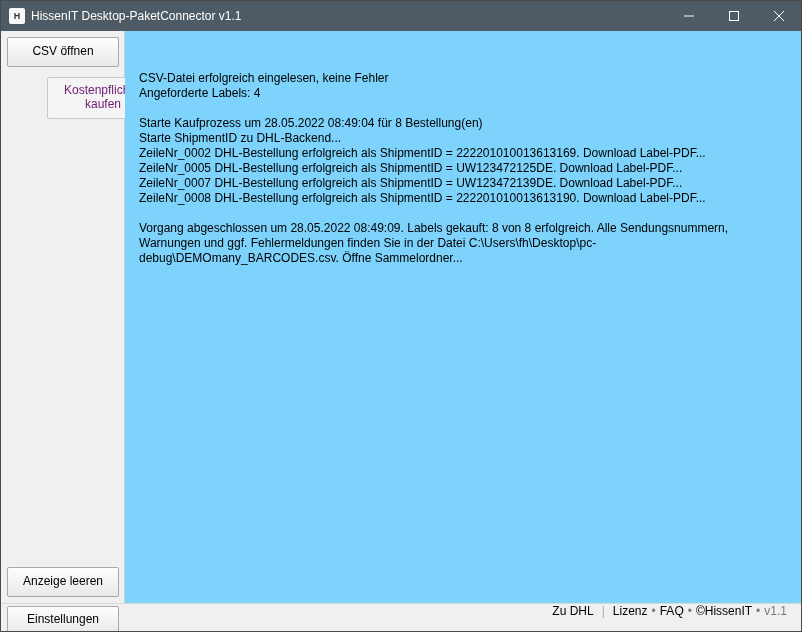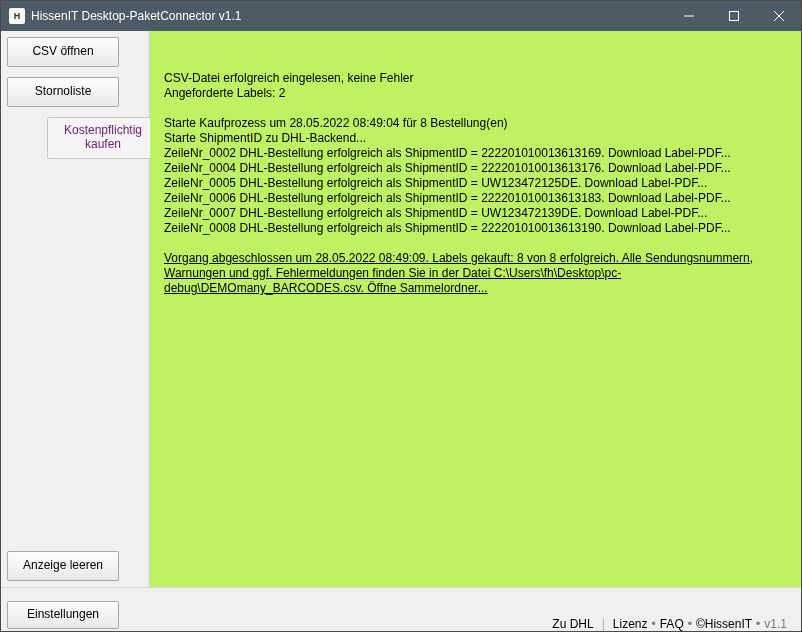--- a/index.html
+++ b/index.html
@@ -9,40 +9,40 @@
   
   .titlebar { height: 30px; background: #4f5b64; color: #fff; display: flex; align-items: center; font-size: 12px; user-select: none; }
   .titlebar .app-icon { width: 16px; height: 16px; background: #f8f8f8; border-radius: 2px; margin: 0 6px 0 8px; display:flex; align-items:center; justify-content:center; font-size:9px; color:#333; font-weight:700;}
   .titlebar .title { flex: 0 0 auto; }
   .titlebar .spacer { flex: 1; }
   .titlebar .winbtn { width: 45px; height: 30px; display: flex; align-items: center; justify-content: center; color: #fff; }
 
   
   .client { flex: 1; display: flex; flex-direction: column; }
   .workarea { flex: 1; display: flex; min-height: 0; }
-  .sidebar { width: 149px; padding: 6px; display: flex; flex-direction: column; gap: 10px; border-right: 1px solid #d0d0d0; }
+  .sidebar { width: 124px; padding: 6px; display: flex; flex-direction: column; gap: 10px; border-right: 1px solid #d0d0d0; }
   .sidebar .grower { flex: 1; }
   .btn {
     display: block; width: 112px; min-height: 30px; padding: 6px 4px;
     background: linear-gradient(#fdfdfd,#e9e9e9);
     border: 1px solid #a8a8a8; border-radius: 2px;
     font-size: 12px; line-height: 1.15; text-align: center; color: #000;
     cursor: pointer;
     white-space: pre-line;
   }
   .btn.disabled { color: #701a75; background: #f4f4f4; border-color: #c9c9c9; cursor: default; margin-left: 40px; }
 
-  .logpane { flex: 1; background: #bef264; padding: 40px 10px 10px 14px; font-size: 12px; color: #000; overflow: auto; line-height: 15px; }
+  .logpane { flex: 1; background: #7dd3fc; padding: 40px 10px 10px 14px; font-size: 12px; color: #000; overflow: auto; line-height: 15px; }
   .logpane .block { margin-bottom: 15px; }
-  .logpane .block:last-child { margin-bottom: 0; text-decoration: underline; }
+  .logpane .block:last-child { margin-bottom: 0; }
   .logpane .line { white-space: nowrap; overflow: hidden; text-overflow: ellipsis; }
   .logpane .wrap { white-space: normal; }
 
   
-  .statusbar { height: 44px; border-top: 1px solid #d9d9d9; display: flex; align-items: flex-end; font-size: 12px; color: #7a7a7a; padding-right: 14px; }
+  .statusbar { height: 28px; border-top: 1px solid #d9d9d9; display: flex; align-items: flex-start; font-size: 12px; color: #7a7a7a; padding-right: 14px; }
   .statusbar .btn { width: 112px; min-height: 24px; margin: 2px 6px; }
   .statusbar .spacer { flex:1; }
   .statusbar a { color: #000000; text-decoration: none; }
   .statusbar .sep { margin: 0 8px; color: #aaa; }
   .statusbar .dot { margin: 0 4px; }
 </style>
 </head>
 <body>
 
 <div class="titlebar">
@@ -65,39 +65,36 @@
         <line x1="10" y1="0" x2="0" y2="10" stroke="#fff" stroke-width="1"></line>
       </svg>
   </div>
 </div>
 
 <div class="client">
   <div class="workarea">
 
     <div class="sidebar">
       <button class="btn">CSV öffnen</button>
-      <button class="btn">Stornoliste</button>
       <button class="btn disabled">Kostenpflichtig
 kaufen</button>
       <div class="grower"></div>
       <button class="btn">Anzeige leeren</button>
     </div>
 
     <div class="logpane">
       <div class="block" id="intro-block">
           <div class="line">CSV-Datei erfolgreich eingelesen, keine Fehler</div>
-          <div class="line">Angeforderte Labels: 2</div>
+          <div class="line">Angeforderte Labels: 4</div>
         </div>
       <div class="block" id="process-block">
           <div class="line">Starte Kaufprozess um 28.05.2022 08:49:04 für 8 Bestellung(en)</div>
           <div class="line">Starte ShipmentID zu DHL-Backend...</div>
           <div class="line">ZeileNr_0002 DHL-Bestellung erfolgreich als ShipmentID = 222201010013613169. Download Label-PDF...</div>
-          <div class="line">ZeileNr_0004 DHL-Bestellung erfolgreich als ShipmentID = 222201010013613176. Download Label-PDF...</div>
           <div class="line">ZeileNr_0005 DHL-Bestellung erfolgreich als ShipmentID = UW123472125DE. Download Label-PDF...</div>
-          <div class="line">ZeileNr_0006 DHL-Bestellung erfolgreich als ShipmentID = 222201010013613183. Download Label-PDF...</div>
           <div class="line">ZeileNr_0007 DHL-Bestellung erfolgreich als ShipmentID = UW123472139DE. Download Label-PDF...</div>
           <div class="line">ZeileNr_0008 DHL-Bestellung erfolgreich als ShipmentID = 222201010013613190. Download Label-PDF...</div>
         </div>
       <div class="block">
           <div class="wrap">Vorgang abgeschlossen um 28.05.2022 08:49:09. Labels gekauft: 8 von 8 erfolgreich. Alle Sendungsnummern, Warnungen und ggf. Fehlermeldungen finden Sie in der Datei C:\Users\fh\Desktop\pc-debug\DEMOmany_BARCODES.csv. Öffne Sammelordner...</div>
         </div>
     </div>
   </div>
 
   <div class="statusbar">

